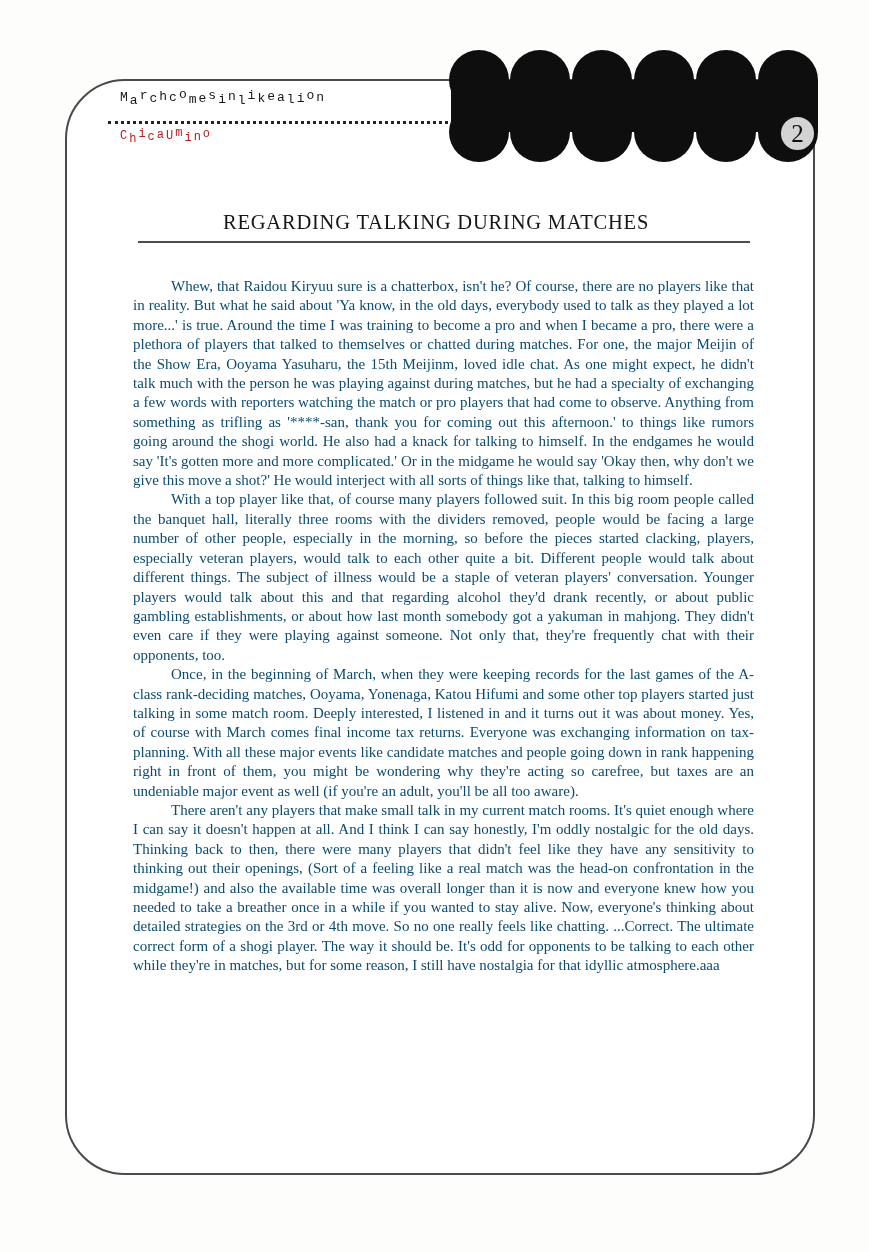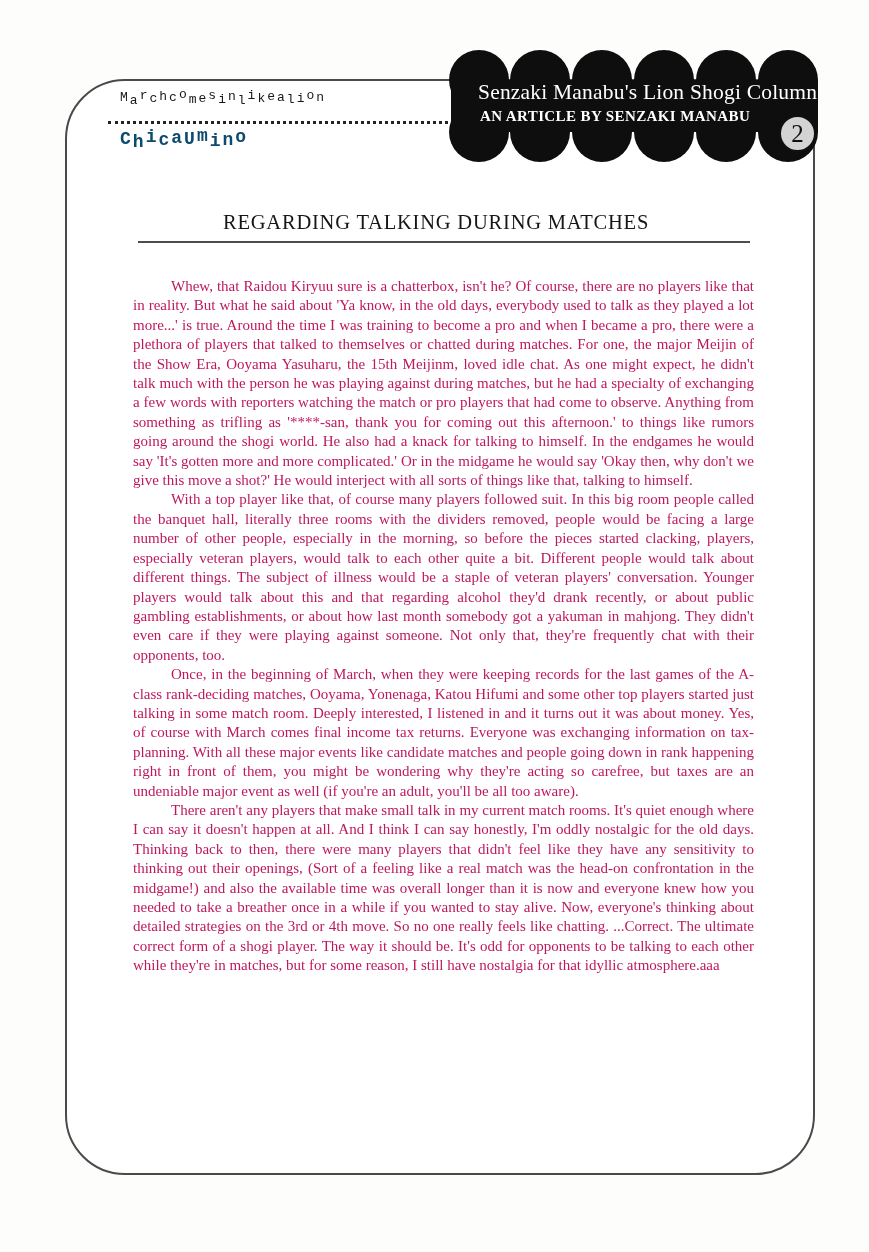--- a/index.html
+++ b/index.html
@@ -30,22 +30,22 @@
     color:#181818; white-space:nowrap;
   }
   .dotted-rule {
     position:absolute; left:108px; top:121px;
     width:352px; height:0;
     border-bottom:3px dotted #222;
   }
   .author-name {
     position:absolute; left:120px; top:129px;
     font-family:"Liberation Mono", monospace;
-    font-size:18px; letter-spacing:2px;
-    color:#0c4a6e; white-space:nowrap;font-weight:bold;
+    font-size:12px; letter-spacing:2px;
+    color:#b91c1c; white-space:nowrap;
   }
 
   
   .column-bubble {
     position:absolute; left:449px; top:50px;
     width:371px; height:112px;
   }
   .column-bubble svg { position:absolute; left:0; top:0; }
   .cloud-title {
     position:absolute; left:29px; top:30px;
@@ -78,21 +78,21 @@
   .article-title-rule {
     position:absolute; left:138px; top:241px;
     width:612px; height:0;
     border-bottom:2px solid #4d4d4d;
   }
   .article-body {
     position:absolute; left:133px; top:277px;
     width:621px;
     font-size:15px; line-height:19.4px;
     text-align:justify;
-    color:#be185d;
+    color:#0c4a6e;
   }
   .article-body p { margin:0; text-indent:38px; }
 </style>
 </head>
 <body>
 
 <div class="page-frame"></div>
 
 <div class="series-title"><span style="display: inline-block; transform: translateY(0px);">M</span><span style="display: inline-block; transform: translateY(3px);">a</span><span style="display: inline-block; transform: translateY(-2px);">r</span><span style="display: inline-block; transform: translateY(1px);">c</span><span style="display: inline-block; transform: translateY(-1px);">h</span><span style="display: inline-block; transform: translateY(2px);"> </span><span style="display: inline-block; transform: translateY(0px);">c</span><span style="display: inline-block; transform: translateY(-3px);">o</span><span style="display: inline-block; transform: translateY(2px);">m</span><span style="display: inline-block; transform: translateY(1px);">e</span><span style="display: inline-block; transform: translateY(-2px);">s</span><span style="display: inline-block; transform: translateY(0px);"> </span><span style="display: inline-block; transform: translateY(2px);">i</span><span style="display: inline-block; transform: translateY(-1px);">n</span><span style="display: inline-block; transform: translateY(0px);"> </span><span style="display: inline-block; transform: translateY(3px);">l</span><span style="display: inline-block; transform: translateY(-2px);">i</span><span style="display: inline-block; transform: translateY(1px);">k</span><span style="display: inline-block; transform: translateY(-1px);">e</span><span style="display: inline-block; transform: translateY(2px);"> </span><span style="display: inline-block; transform: translateY(0px);">a</span><span style="display: inline-block; transform: translateY(-3px);"> </span><span style="display: inline-block; transform: translateY(2px);">l</span><span style="display: inline-block; transform: translateY(1px);">i</span><span style="display: inline-block; transform: translateY(-2px);">o</span><span style="display: inline-block; transform: translateY(0px);">n</span></div>
 <div class="dotted-rule"></div>
@@ -109,22 +109,20 @@
       <circle cx="339" cy="30" r="30"></circle>
       <circle cx="30" cy="82" r="30"></circle>
       <circle cx="91" cy="82" r="30"></circle>
       <circle cx="153" cy="82" r="30"></circle>
       <circle cx="215" cy="82" r="30"></circle>
       <circle cx="277" cy="82" r="30"></circle>
       <circle cx="339" cy="82" r="30"></circle>
       <rect x="2" y="30" width="367" height="52"></rect>
     </g>
   </svg>
-  <div class="cloud-title">Senzaki Manabu's Lion Shogi Column</div>
-  <div class="cloud-subtitle">AN ARTICLE BY SENZAKI MANABU</div>
 </div>
 
 <div class="page-badge">2</div>
 
 <div class="article-title">REGARDING TALKING DURING MATCHES</div>
 <div class="article-title-rule"></div>
 
 <div class="article-body">
   <p>Whew, that Raidou Kiryuu sure is a chatterbox, isn't he? Of course, there are no players like that in reality. But what he said about 'Ya know, in the old days, everybody used to talk as they played a lot more...' is true. Around the time I was training to become a pro and when I became a pro, there were a plethora of players that talked to themselves or chatted during matches. For one, the major Meijin of the Show Era, Ooyama Yasuharu, the 15th Meijinm, loved idle chat. As one might expect, he didn't talk much with the person he was playing against during matches, but he had a specialty of exchanging a few words with reporters watching the match or pro players that had come to observe. Anything from something as trifling as '****-san, thank you for coming out this afternoon.' to things like rumors going around the shogi world. He also had a knack for talking to himself. In the endgames he would say 'It's gotten more and more complicated.' Or in the midgame he would say 'Okay then, why don't we give this move a shot?' He would interject with all sorts of things like that, talking to himself.</p>
   <p>With a top player like that, of course many players followed suit. In this big room people called the banquet hall, literally three rooms with the dividers removed, people would be facing a large number of other people, especially in the morning, so before the pieces started clacking, players, especially veteran players, would talk to each other quite a bit. Different people would talk about different things. The subject of illness would be a staple of veteran players' conversation. Younger players would talk about this and that regarding alcohol they'd drank recently, or about public gambling establishments, or about how last month somebody got a yakuman in mahjong. They didn't even care if they were playing against someone. Not only that, they're frequently chat with their opponents, too.</p>

